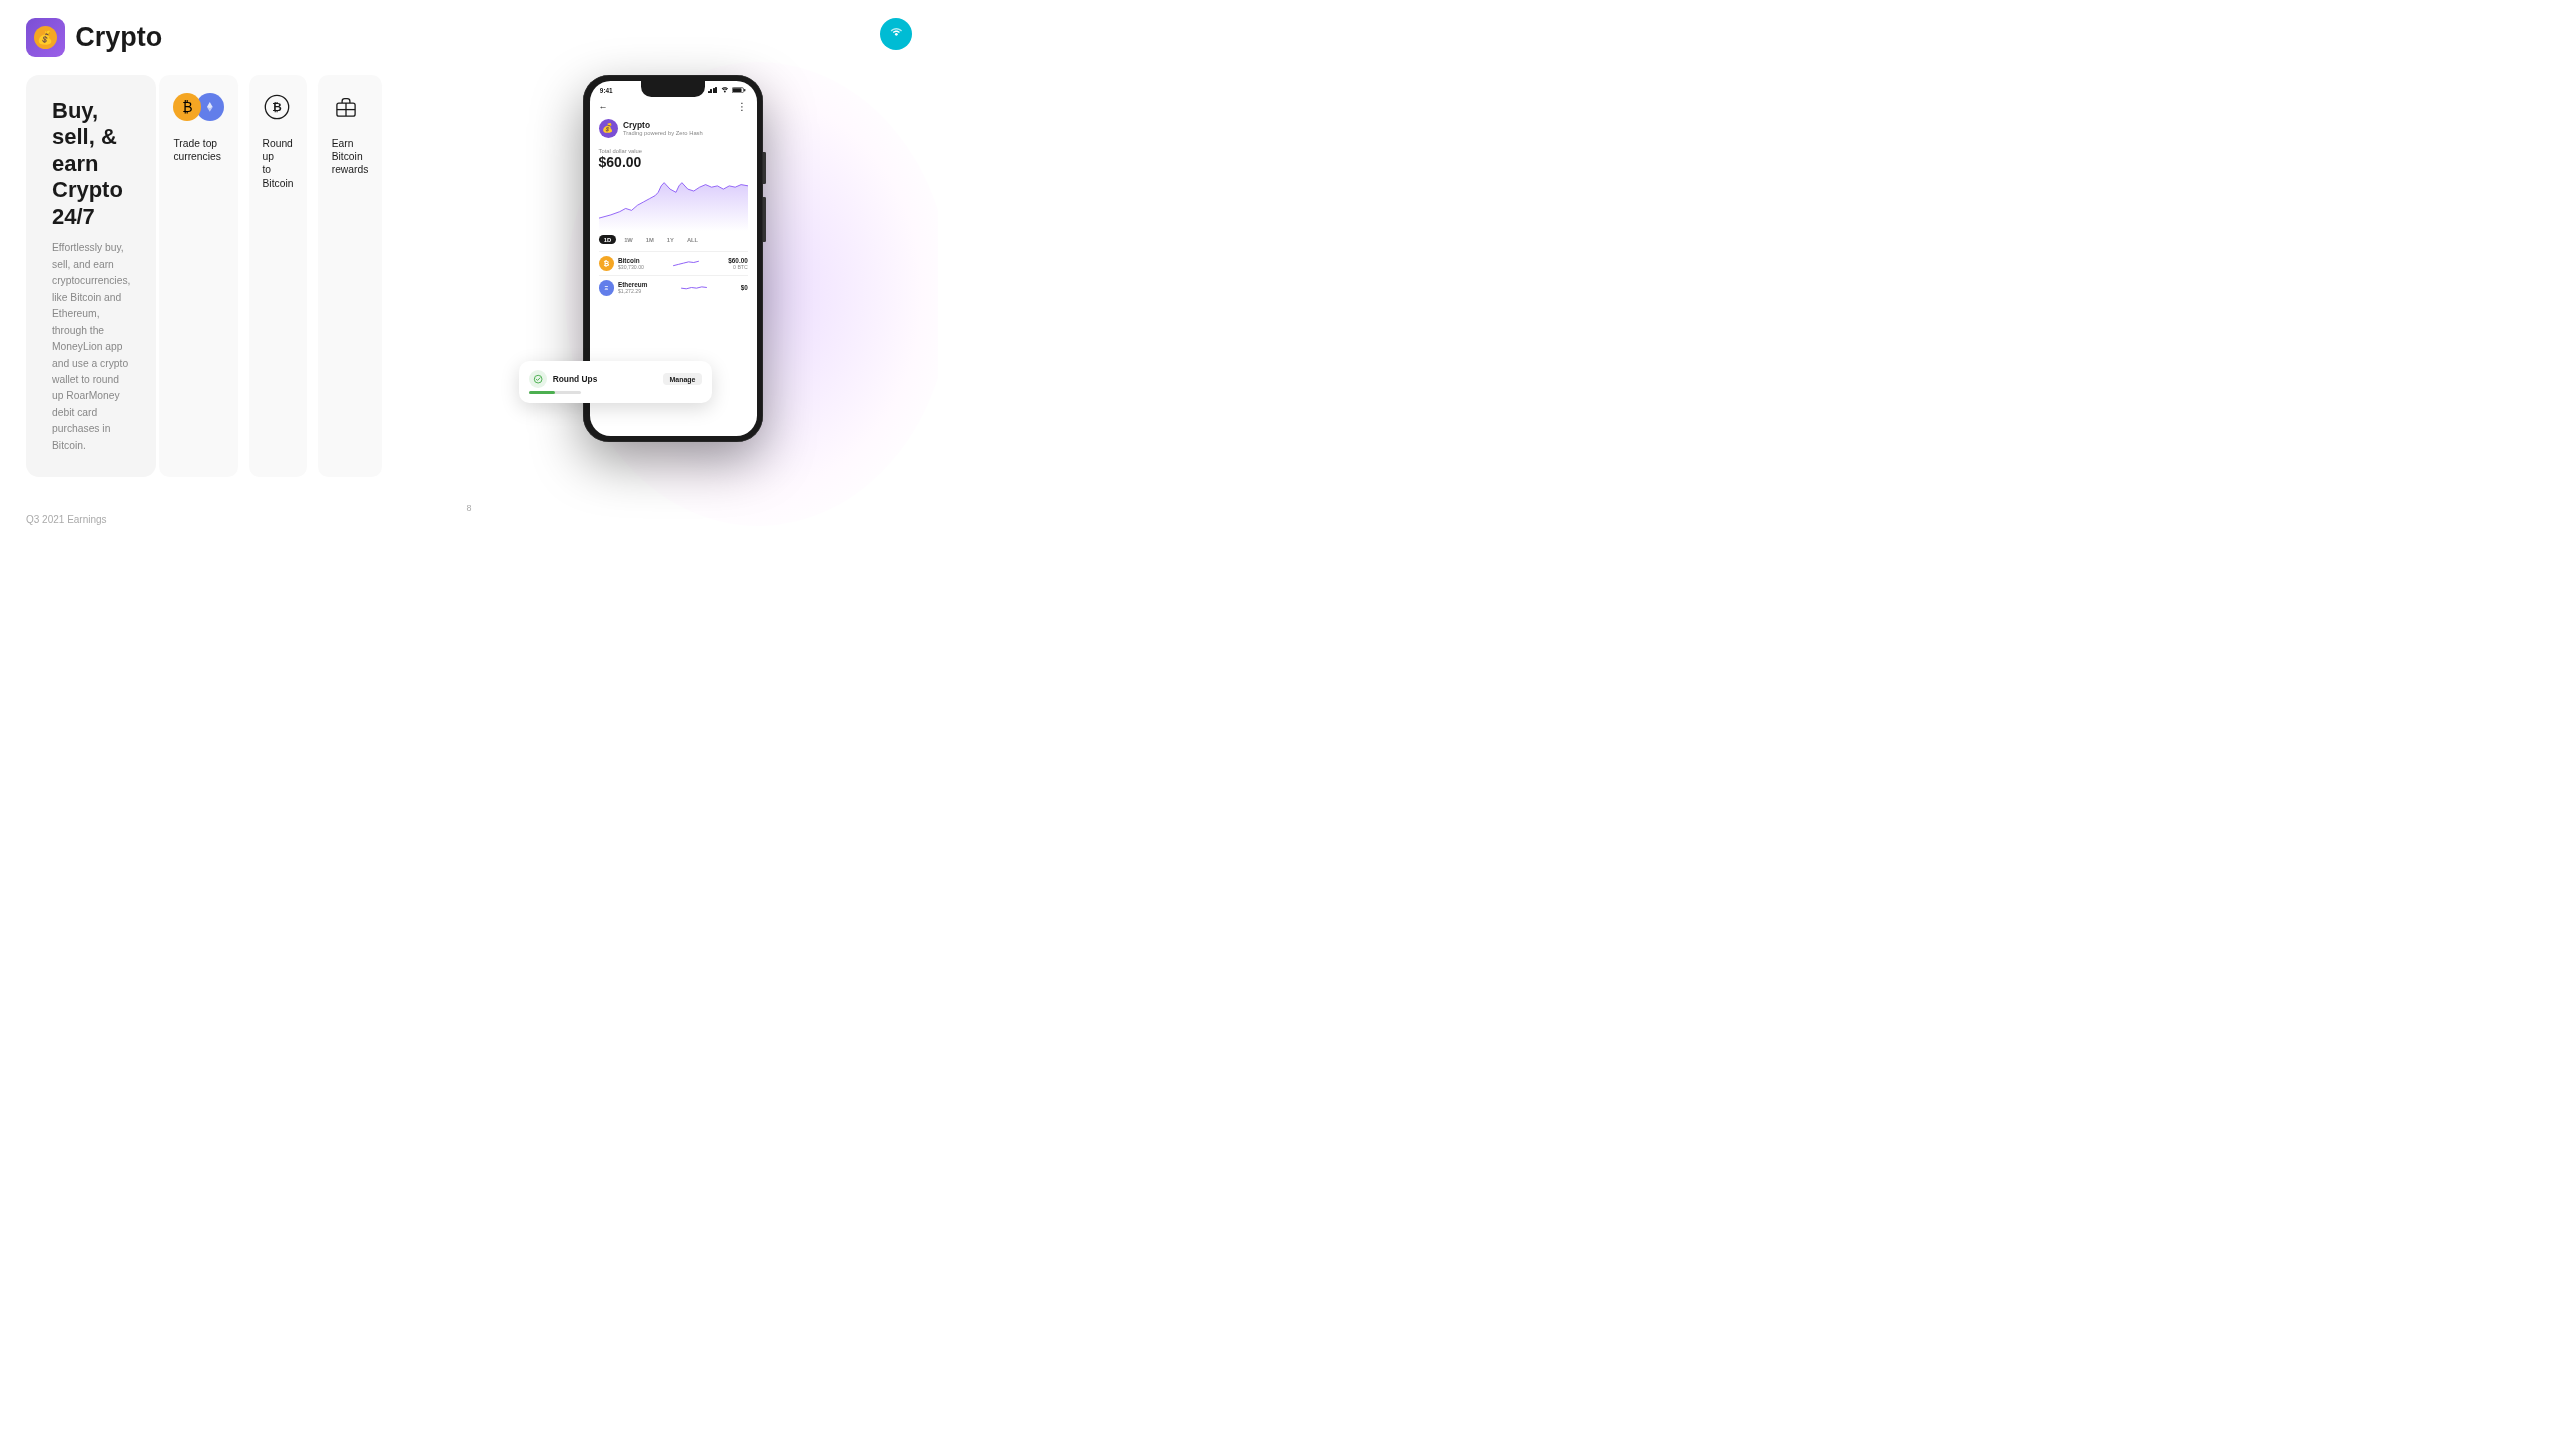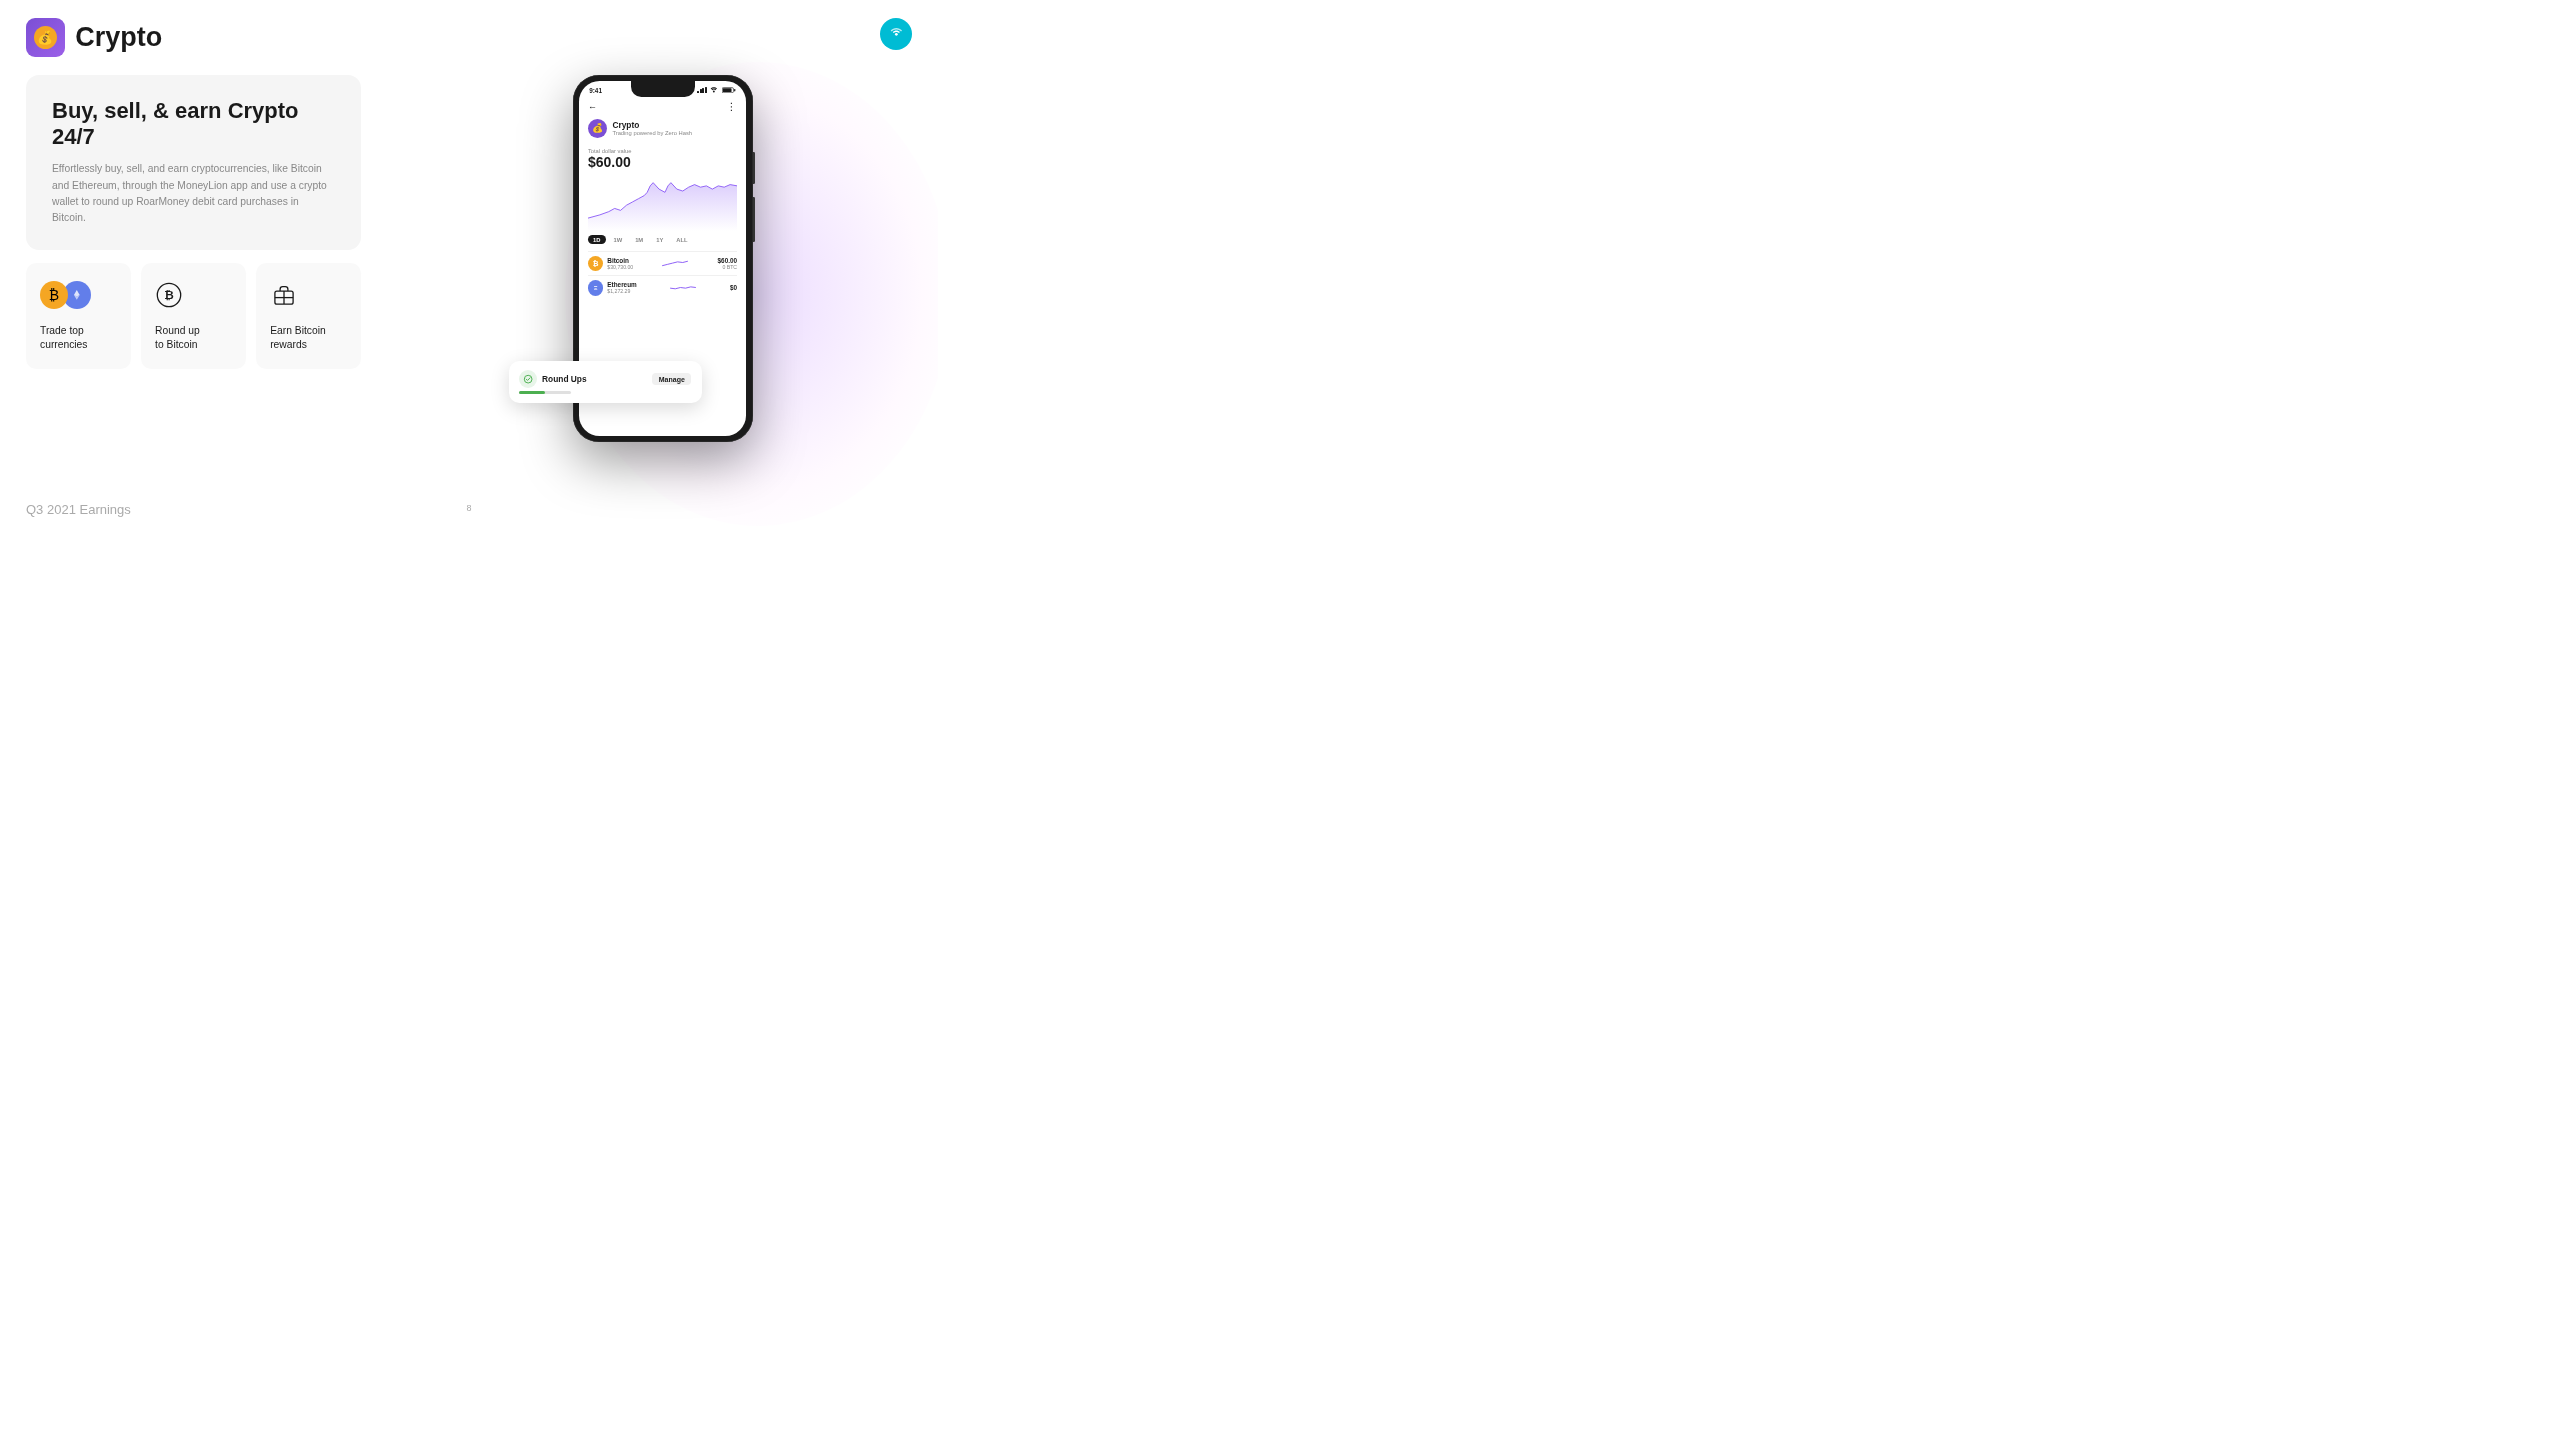--- a/index.html
+++ b/index.html
@@ -62,22 +62,22 @@
     .main {
       display: flex;
       padding: 0 26px;
       gap: 13px;
     }
 
     
     .left-panel {
       flex: 0 0 335px;
       display: flex;
-      flex-direction: column;
-      gap: 13px;
+      flex-direction: row;
+      gap: 3px;
     }
 
     
     .hero-card {
       background: #f5f5f5;
       border-radius: 13px;
       padding: 23px 26px;
     }
     .hero-title {
       font-size: 22px;
@@ -148,23 +148,23 @@
     .feature-label {
       font-size: 10.3px;
       font-weight: 400;
       color: #1a1a1a;
       line-height: 1.3;
     }
 
     
     .footer {
       position: absolute;
-      bottom: 9px;
+      bottom: 1px;
       left: 26px;
-      font-size: 13px;
+      font-size: 10px;
       color: #aaa;
     }
     .footer-page {
       position: absolute;
       bottom: 13px;
       left: 50%;
       transform: translateX(-50%);
       font-size: 9px;
       color: #aaa;
     }

